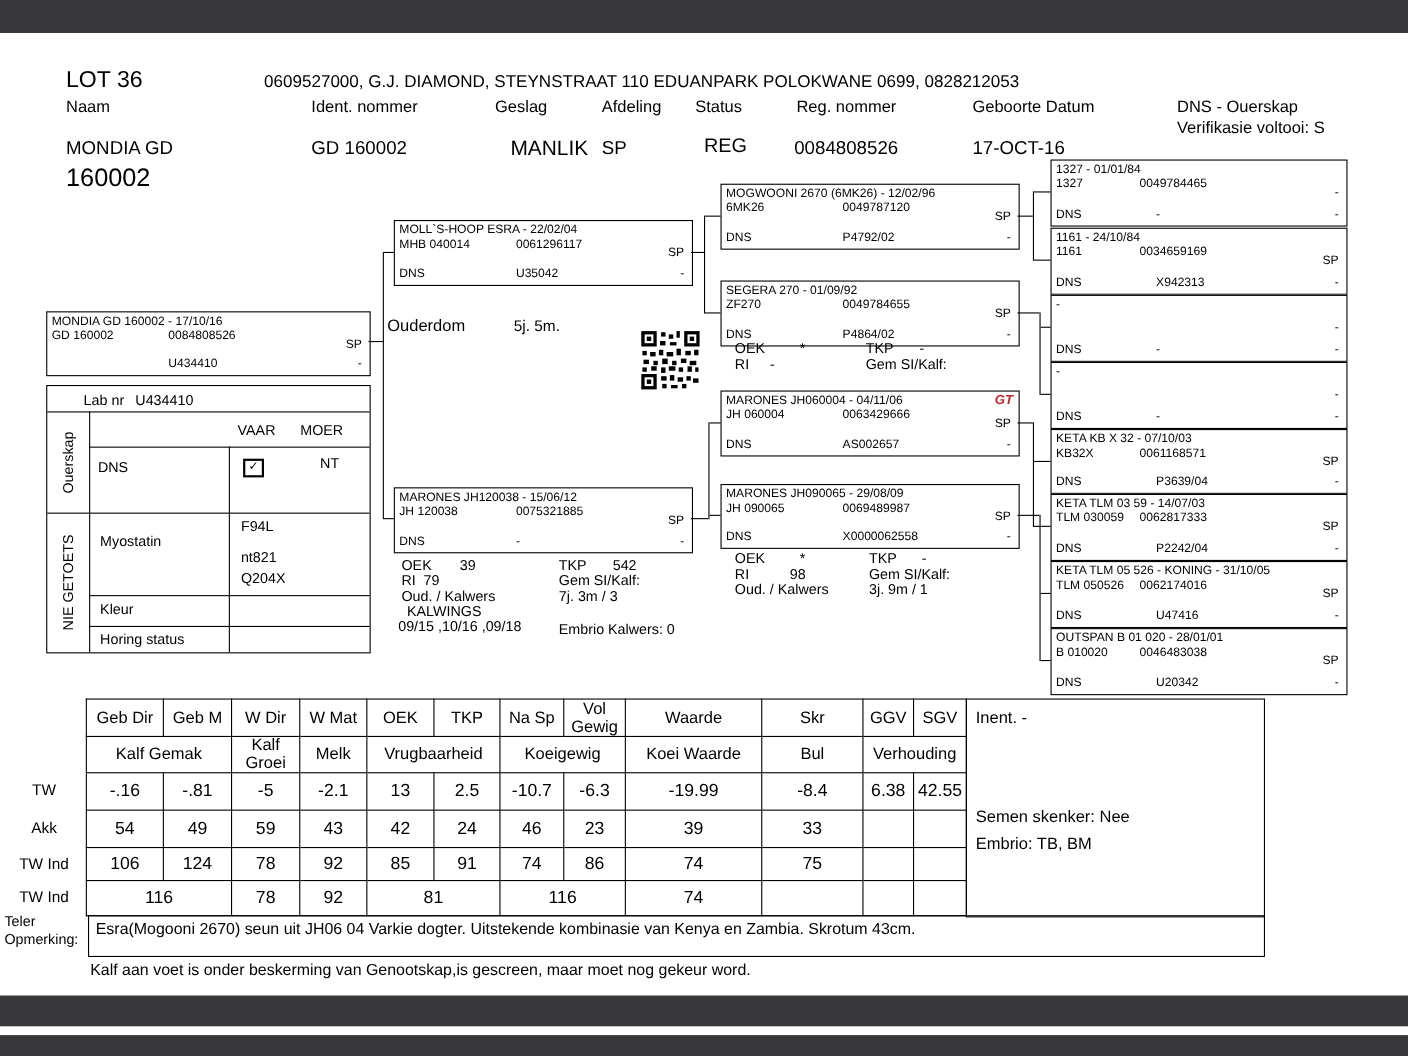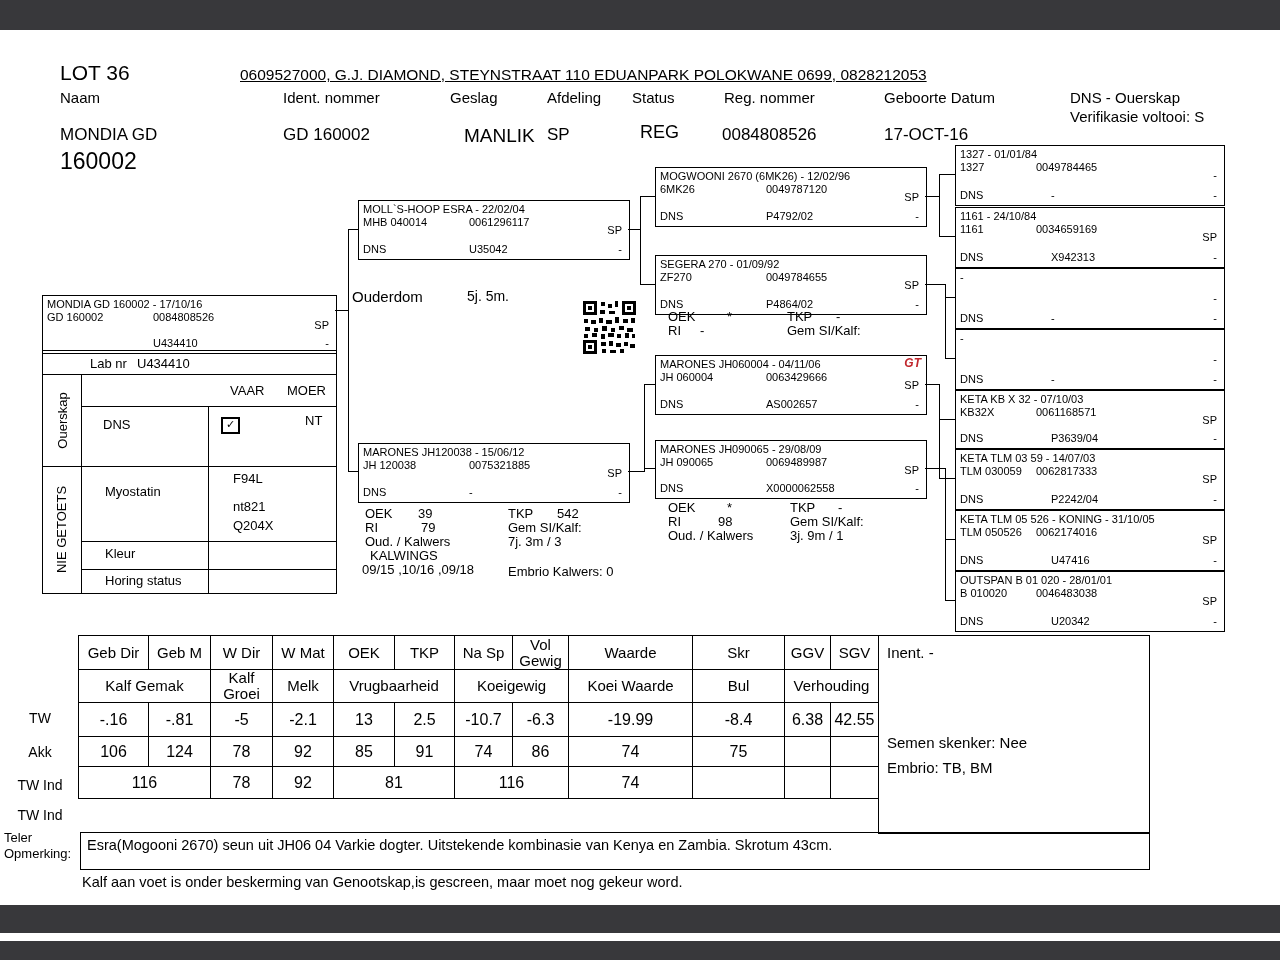--- a/index.html
+++ b/index.html
@@ -18,21 +18,21 @@
   .bdns{left:4px;bottom:3px;}
   .bdnsv{left:110px;bottom:3px;}
   .gdnsv{left:95px;bottom:3px;}
   .bdash{right:7px;bottom:3px;}
   .gt{right:5px;top:1px;color:#c1272d;font-weight:bold;font-size:12px;font-style:italic;}
   .ln{position:absolute;background:#000;}
   
   .stat{position:absolute;font-size:13px;line-height:1.08;white-space:nowrap;}
   
   #labbox{position:absolute;left:42px;top:350px;width:293px;height:242px;border:1px solid #000;font-size:13px;}
-  #labbox .t{position:absolute;white-space:nowrap;margin-left:14px;}
+  #labbox .t{position:absolute;white-space:nowrap;}
   .rotcell{position:absolute;display:flex;align-items:center;justify-content:center;}
   .rotcell span{transform:rotate(-90deg);white-space:nowrap;font-size:13px;}
   .cbx{position:absolute;width:15px;height:13px;border:2px solid #000;font-size:11px;line-height:11px;text-align:center;}
   
   #ebv{position:absolute;left:78px;top:635px;border-collapse:collapse;table-layout:fixed;width:800px;}
   #ebv td{border:1px solid #000;text-align:center;padding:0;font-size:16px;overflow:hidden;}
   #ebv tr.hdr td{font-size:15px;line-height:1.05;}
   .rowlab{position:absolute;width:70px;text-align:center;font-size:14px;white-space:nowrap;}
   #sidepanel{position:absolute;left:878px;top:635px;width:270px;height:197px;border:1px solid #000;}
   #telerbox{position:absolute;left:80px;top:832px;width:1068px;height:36px;border:1px solid #000;}
@@ -41,42 +41,42 @@
 </head>
 <body>
 
 <div id="page">
 
   <div class="bar" style="top:0;height:30px;"></div>
   <div class="bar" style="top:905px;height:28px;"></div>
   <div class="bar" style="top:941px;height:19px;"></div>
 
   <div class="abs" style="left:60px;top:46px;font-size:21px;margin-top:15px;">LOT 36</div>
-  <div class="abs" style="left:240px;top:66px;font-size:15.5px;text-decoration:underline;">0609527000, G.J. DIAMOND, STEYNSTRAAT 110 EDUANPARK POLOKWANE 0699, 0828212053</div>
+  <div class="abs" style="left:240px;top:66px;font-size:15.5px;">0609527000, G.J. DIAMOND, STEYNSTRAAT 110 EDUANPARK POLOKWANE 0699, 0828212053</div>
 
   <div class="abs" style="left:60px;top:89px;font-size:15px;">Naam</div>
   <div class="abs" style="left:283px;top:89px;font-size:15px;">Ident. nommer</div>
   <div class="abs" style="left:450px;top:89px;font-size:15px;">Geslag</div>
   <div class="abs" style="left:547px;top:89px;font-size:15px;">Afdeling</div>
   <div class="abs" style="left:632px;top:89px;font-size:15px;">Status</div>
   <div class="abs" style="left:724px;top:89px;font-size:15px;">Reg. nommer</div>
   <div class="abs" style="left:884px;top:89px;font-size:15px;">Geboorte Datum</div>
   <div class="abs" style="left:1070px;top:89px;font-size:15px;">DNS - Ouerskap</div>
   <div class="abs" style="left:1070px;top:108px;font-size:15px;">Verifikasie voltooi:  S</div>
 
   <div class="abs" style="left:60px;top:125px;font-size:17px;">MONDIA GD</div>
   <div class="abs" style="left:60px;top:148px;font-size:23px;">160002</div>
   <div class="abs" style="left:283px;top:125px;font-size:17px;">GD  160002</div>
   <div class="abs" style="left:464px;top:125px;font-size:19px;">MANLIK</div>
   <div class="abs" style="left:547px;top:125px;font-size:17px;">SP</div>
   <div class="abs" style="left:640px;top:122px;font-size:18px;">REG</div>
   <div class="abs" style="left:722px;top:125px;font-size:17px;">0084808526</div>
   <div class="abs" style="left:884px;top:125px;font-size:17px;">17-OCT-16</div>
 
-  <div class="pbox" style="left:42px;top:295px;width:293px;height:57px;text-align:center;">
+  <div class="pbox" style="left:42px;top:283px;width:293px;height:57px;text-align:center;">
     <div class="bt">MONDIA GD  160002 - 17/10/16</div>
     <div class="bid">GD  160002</div>
     <div class="bnum">0084808526</div>
     <div class="bsp">SP</div>
     <div style="left:110px;bottom:3px;">U434410</div>
     <div class="bdash">-</div>
   </div>
 
   <div id="labbox">
     <div class="t" style="left:33px;top:5px;">Lab nr</div>
@@ -176,21 +176,21 @@
     <div class="bnum">0075321885</div>
     <div class="bsp">SP</div>
     <div class="bdns">DNS</div>
     <div class="bdnsv">-</div>
     <div class="bdash">-</div>
   </div>
 
   <div class="stat" style="left:365px;top:507px;">OEK</div>
   <div class="stat" style="left:418px;top:507px;">39</div>
   <div class="stat" style="left:365px;top:521px;">RI</div>
-  <div class="stat" style="left:385px;top:521px;margin-left:36px;">79</div>
+  <div class="stat" style="left:385px;top:521px;">79</div>
   <div class="stat" style="left:365px;top:535px;">Oud. / Kalwers</div>
   <div class="stat" style="left:370px;top:549px;">KALWINGS</div>
   <div class="stat" style="left:362px;top:563px;">09/15 ,10/16 ,09/18</div>
   <div class="stat" style="left:508px;top:507px;">TKP</div>
   <div class="stat" style="left:557px;top:507px;">542</div>
   <div class="stat" style="left:508px;top:521px;">Gem SI/Kalf:</div>
   <div class="stat" style="left:508px;top:535px;">7j. 3m  / 3</div>
   <div class="stat" style="left:508px;top:565px;">Embrio Kalwers: 0</div>
 
   <div class="pbox" style="left:655px;top:167px;width:270px;height:58px;">
@@ -400,20 +400,34 @@
       <td>-2.1</td>
       <td>13</td>
       <td>2.5</td>
       <td>-10.7</td>
       <td>-6.3</td>
       <td>-19.99</td>
       <td>-8.4</td>
       <td>6.38</td>
       <td>42.55</td>
     </tr>
+    <tr style="height:34px;">
+      <td>54</td>
+      <td>49</td>
+      <td>59</td>
+      <td>43</td>
+      <td>42</td>
+      <td>24</td>
+      <td>46</td>
+      <td>23</td>
+      <td>39</td>
+      <td>33</td>
+      <td></td>
+      <td></td>
+    </tr>
     <tr style="height:30px;">
       <td>106</td>
       <td>124</td>
       <td>78</td>
       <td>92</td>
       <td>85</td>
       <td>91</td>
       <td>74</td>
       <td>86</td>
       <td>74</td>

